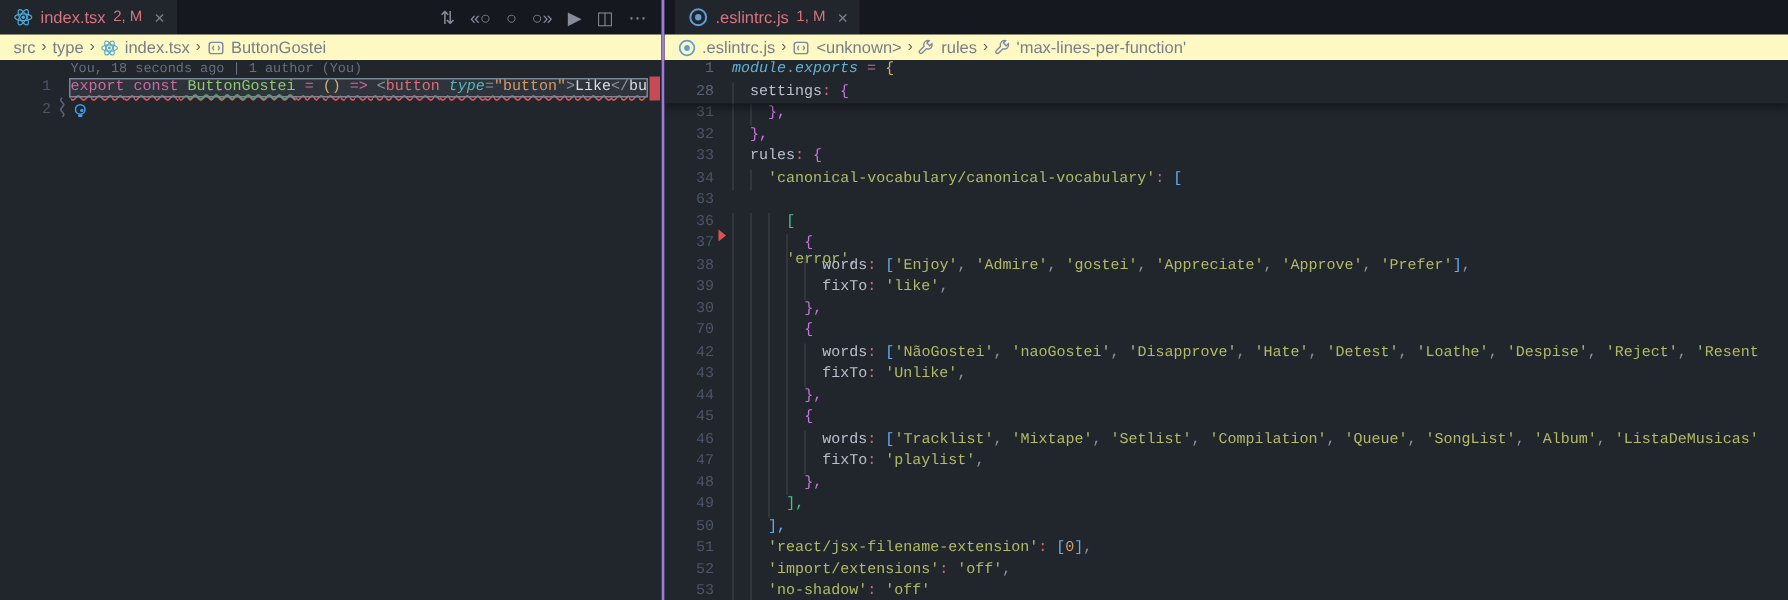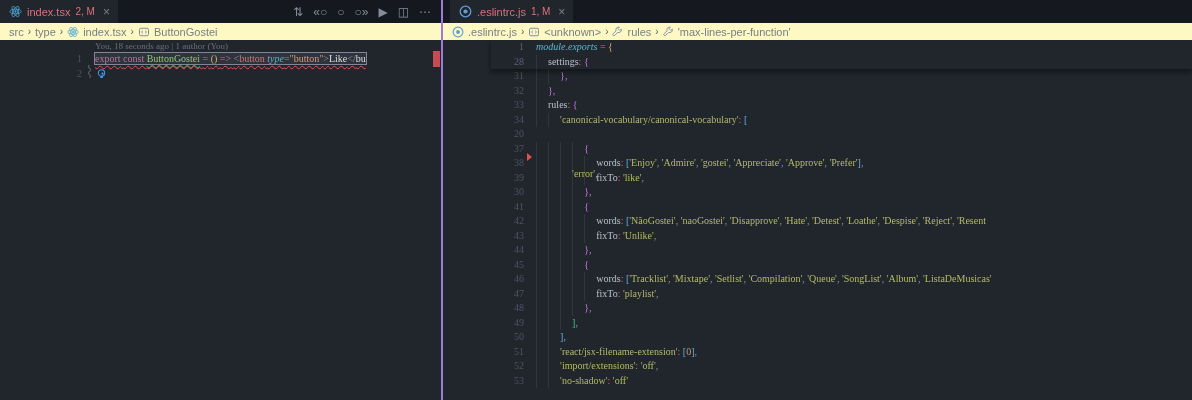--- a/index.html
+++ b/index.html
@@ -31,21 +31,21 @@
     height:17px; background:#fef9c3; display:flex; align-items:center;
     padding-left:9px; font-size:11px; color:#767e8b; gap:4px; white-space:nowrap; flex:0 0 17px;
   }
   .crumb { display:flex; align-items:center; gap:4px; cursor:pointer; }
   .crumb-sep { color:#565e6b; font-size:10px; }
   .cicon { display:inline-flex; align-items:center; }
 
   
   .editor {
     position:relative; flex:1; background:#21252c; overflow:hidden;
-    font-family:Liberation Serif, serif; font-size:10px; line-height:14.5px;padding-left:48px;
+    font-family:Liberation Mono, monospace; font-size:10px; line-height:14.5px;
   }
   .rows { position:relative; }
   .row { display:flex; height:14.5px; white-space:pre; }
   .gut { flex:0 0 33px; text-align:right; color:#4d5565; font-size:10px; user-select:none; }
   .code { margin-left:12px; position:relative; }
   .pane-left .gut { flex:0 0 34px; }
   .pane-left .code { margin-left:13px; }
 
   .codelens { height:12px; line-height:12px; font-size:9px; color:#68707e; padding-left:47px; cursor:pointer; }
 
@@ -225,26 +225,27 @@
       <div class="sticky" id="stickyR">
           <div class="row"><span class="gut">1</span><span class="code"><span class="it">module</span><span class="pun">.</span><span class="it">exports</span><span class="txt"> </span><span class="op">=</span><span class="txt"> </span><span class="b1">{</span></span></div>
           <div class="row"><span class="gut">28</span><span class="code" style="padding-left: 12.04px; background-image: repeating-linear-gradient(to right, rgba(255, 255, 255, 0.08) 0px, rgba(255, 255, 255, 0.08) 1px, transparent 1px, transparent 12.04px); background-size: 12.04px 100%; background-repeat: no-repeat;"><span class="prop">settings</span><span class="col">:</span><span class="txt"> </span><span class="b2">{</span></span></div>
         </div>
       <div class="rows" id="rowsR">
         <div class="red-marker"></div>
       <div class="row"><span class="gut">31</span><span class="code" style="padding-left: 24.08px; background-image: repeating-linear-gradient(to right, rgba(255, 255, 255, 0.08) 0px, rgba(255, 255, 255, 0.08) 1px, transparent 1px, transparent 12.04px); background-size: 24.08px 100%; background-repeat: no-repeat;"><span class="b2">},</span></span></div>
           <div class="row"><span class="gut">32</span><span class="code" style="padding-left: 12.04px; background-image: repeating-linear-gradient(to right, rgba(255, 255, 255, 0.08) 0px, rgba(255, 255, 255, 0.08) 1px, transparent 1px, transparent 12.04px); background-size: 12.04px 100%; background-repeat: no-repeat;"><span class="b2">},</span></span></div>
           <div class="row"><span class="gut">33</span><span class="code" style="padding-left: 12.04px; background-image: repeating-linear-gradient(to right, rgba(255, 255, 255, 0.08) 0px, rgba(255, 255, 255, 0.08) 1px, transparent 1px, transparent 12.04px); background-size: 12.04px 100%; background-repeat: no-repeat;"><span class="prop">rules</span><span class="col">:</span><span class="txt"> </span><span class="b2">{</span></span></div>
           <div class="row"><span class="gut">34</span><span class="code" style="padding-left: 24.08px; background-image: repeating-linear-gradient(to right, rgba(255, 255, 255, 0.08) 0px, rgba(255, 255, 255, 0.08) 1px, transparent 1px, transparent 12.04px); background-size: 24.08px 100%; background-repeat: no-repeat;"><span class="str">'canonical-vocabulary/canonical-vocabulary'</span><span class="col">:</span><span class="txt"> </span><span class="b3">[</span></span></div>
-          <div class="row"><span class="gut">20</span><span class="code" style="padding-left: 36.12px; background-image: repeating-linear-gradient(to right, rgba(255, 255, 255, 0.08) 0px, rgba(255, 255, 255, 0.08) 1px, transparent 1px, transparent 12.04px); background-size: 36.12px 100%; background-repeat: no-repeat; margin-top: 40px;"><span class="str">'error'</span><span class="pun">,</span></span></div>
+          <div class="row"><span class="gut">63</span><span class="code" style="padding-left: 36.12px; background-image: repeating-linear-gradient(to right, rgba(255, 255, 255, 0.08) 0px, rgba(255, 255, 255, 0.08) 1px, transparent 1px, transparent 12.04px); background-size: 36.12px 100%; background-repeat: no-repeat; margin-top: 40px;"><span class="str">'error'</span><span class="pun">,</span></span></div>
+          <div class="row"><span class="gut">36</span><span class="code" style="padding-left: 36.12px; background-image: repeating-linear-gradient(to right, rgba(255, 255, 255, 0.08) 0px, rgba(255, 255, 255, 0.08) 1px, transparent 1px, transparent 12.04px); background-size: 36.12px 100%; background-repeat: no-repeat;"><span class="b4">[</span></span></div>
           <div class="row"><span class="gut">37</span><span class="code" style="padding-left: 48.16px; background-image: repeating-linear-gradient(to right, rgba(255, 255, 255, 0.08) 0px, rgba(255, 255, 255, 0.08) 1px, transparent 1px, transparent 12.04px); background-size: 48.16px 100%; background-repeat: no-repeat;"><span class="b2">{</span></span></div>
           <div class="row"><span class="gut">38</span><span class="code" style="padding-left: 60.2px; background-image: repeating-linear-gradient(to right, rgba(255, 255, 255, 0.08) 0px, rgba(255, 255, 255, 0.08) 1px, transparent 1px, transparent 12.04px); background-size: 60.2px 100%; background-repeat: no-repeat;"><span class="prop">words</span><span class="col">:</span><span class="txt"> </span><span class="b3">[</span><span class="str">'Enjoy'</span><span class="pun">, </span><span class="str">'Admire'</span><span class="pun">, </span><span class="str">'gostei'</span><span class="pun">, </span><span class="str">'Appreciate'</span><span class="pun">, </span><span class="str">'Approve'</span><span class="pun">, </span><span class="str">'Prefer'</span><span class="b3">]</span><span class="pun">,</span></span></div>
           <div class="row"><span class="gut">39</span><span class="code" style="padding-left: 60.2px; background-image: repeating-linear-gradient(to right, rgba(255, 255, 255, 0.08) 0px, rgba(255, 255, 255, 0.08) 1px, transparent 1px, transparent 12.04px); background-size: 60.2px 100%; background-repeat: no-repeat;"><span class="prop">fixTo</span><span class="col">:</span><span class="txt"> </span><span class="str">'like'</span><span class="pun">,</span></span></div>
           <div class="row"><span class="gut">30</span><span class="code" style="padding-left: 48.16px; background-image: repeating-linear-gradient(to right, rgba(255, 255, 255, 0.08) 0px, rgba(255, 255, 255, 0.08) 1px, transparent 1px, transparent 12.04px); background-size: 48.16px 100%; background-repeat: no-repeat;"><span class="b2">},</span></span></div>
-          <div class="row"><span class="gut">41</span><span class="code" style="padding-left: 48.16px; background-image: repeating-linear-gradient(to right, rgba(255, 255, 255, 0.08) 0px, rgba(255, 255, 255, 0.08) 1px, transparent 1px, transparent 12.04px); background-size: 48.16px 100%; background-repeat: no-repeat;"><span class="b2">{</span></span></div>
+          <div class="row"><span class="gut">70</span><span class="code" style="padding-left: 48.16px; background-image: repeating-linear-gradient(to right, rgba(255, 255, 255, 0.08) 0px, rgba(255, 255, 255, 0.08) 1px, transparent 1px, transparent 12.04px); background-size: 48.16px 100%; background-repeat: no-repeat;"><span class="b2">{</span></span></div>
           <div class="row"><span class="gut">42</span><span class="code" style="padding-left: 60.2px; background-image: repeating-linear-gradient(to right, rgba(255, 255, 255, 0.08) 0px, rgba(255, 255, 255, 0.08) 1px, transparent 1px, transparent 12.04px); background-size: 60.2px 100%; background-repeat: no-repeat;"><span class="prop">words</span><span class="col">:</span><span class="txt"> </span><span class="b3">[</span><span class="str">'NãoGostei'</span><span class="pun">, </span><span class="str">'naoGostei'</span><span class="pun">, </span><span class="str">'Disapprove'</span><span class="pun">, </span><span class="str">'Hate'</span><span class="pun">, </span><span class="str">'Detest'</span><span class="pun">, </span><span class="str">'Loathe'</span><span class="pun">, </span><span class="str">'Despise'</span><span class="pun">, </span><span class="str">'Reject'</span><span class="pun">, </span><span class="str">'Resent</span></span></div>
           <div class="row"><span class="gut">43</span><span class="code" style="padding-left: 60.2px; background-image: repeating-linear-gradient(to right, rgba(255, 255, 255, 0.08) 0px, rgba(255, 255, 255, 0.08) 1px, transparent 1px, transparent 12.04px); background-size: 60.2px 100%; background-repeat: no-repeat;"><span class="prop">fixTo</span><span class="col">:</span><span class="txt"> </span><span class="str">'Unlike'</span><span class="pun">,</span></span></div>
           <div class="row"><span class="gut">44</span><span class="code" style="padding-left: 48.16px; background-image: repeating-linear-gradient(to right, rgba(255, 255, 255, 0.08) 0px, rgba(255, 255, 255, 0.08) 1px, transparent 1px, transparent 12.04px); background-size: 48.16px 100%; background-repeat: no-repeat;"><span class="b2">},</span></span></div>
           <div class="row"><span class="gut">45</span><span class="code" style="padding-left: 48.16px; background-image: repeating-linear-gradient(to right, rgba(255, 255, 255, 0.08) 0px, rgba(255, 255, 255, 0.08) 1px, transparent 1px, transparent 12.04px); background-size: 48.16px 100%; background-repeat: no-repeat;"><span class="b2">{</span></span></div>
           <div class="row"><span class="gut">46</span><span class="code" style="padding-left: 60.2px; background-image: repeating-linear-gradient(to right, rgba(255, 255, 255, 0.08) 0px, rgba(255, 255, 255, 0.08) 1px, transparent 1px, transparent 12.04px); background-size: 60.2px 100%; background-repeat: no-repeat;"><span class="prop">words</span><span class="col">:</span><span class="txt"> </span><span class="b3">[</span><span class="str">'Tracklist'</span><span class="pun">, </span><span class="str">'Mixtape'</span><span class="pun">, </span><span class="str">'Setlist'</span><span class="pun">, </span><span class="str">'Compilation'</span><span class="pun">, </span><span class="str">'Queue'</span><span class="pun">, </span><span class="str">'SongList'</span><span class="pun">, </span><span class="str">'Album'</span><span class="pun">, </span><span class="str">'ListaDeMusicas'</span></span></div>
           <div class="row"><span class="gut">47</span><span class="code" style="padding-left: 60.2px; background-image: repeating-linear-gradient(to right, rgba(255, 255, 255, 0.08) 0px, rgba(255, 255, 255, 0.08) 1px, transparent 1px, transparent 12.04px); background-size: 60.2px 100%; background-repeat: no-repeat;"><span class="prop">fixTo</span><span class="col">:</span><span class="txt"> </span><span class="str">'playlist'</span><span class="pun">,</span></span></div>
           <div class="row"><span class="gut">48</span><span class="code" style="padding-left: 48.16px; background-image: repeating-linear-gradient(to right, rgba(255, 255, 255, 0.08) 0px, rgba(255, 255, 255, 0.08) 1px, transparent 1px, transparent 12.04px); background-size: 48.16px 100%; background-repeat: no-repeat;"><span class="b2">},</span></span></div>
           <div class="row"><span class="gut">49</span><span class="code" style="padding-left: 36.12px; background-image: repeating-linear-gradient(to right, rgba(255, 255, 255, 0.08) 0px, rgba(255, 255, 255, 0.08) 1px, transparent 1px, transparent 12.04px); background-size: 36.12px 100%; background-repeat: no-repeat;"><span class="b4">],</span></span></div>
           <div class="row"><span class="gut">50</span><span class="code" style="padding-left: 24.08px; background-image: repeating-linear-gradient(to right, rgba(255, 255, 255, 0.08) 0px, rgba(255, 255, 255, 0.08) 1px, transparent 1px, transparent 12.04px); background-size: 24.08px 100%; background-repeat: no-repeat;"><span class="b3">],</span></span></div>
           <div class="row"><span class="gut">51</span><span class="code" style="padding-left: 24.08px; background-image: repeating-linear-gradient(to right, rgba(255, 255, 255, 0.08) 0px, rgba(255, 255, 255, 0.08) 1px, transparent 1px, transparent 12.04px); background-size: 24.08px 100%; background-repeat: no-repeat;"><span class="str">'react/jsx-filename-extension'</span><span class="col">:</span><span class="txt"> </span><span class="b3">[</span><span class="num">0</span><span class="b3">]</span><span class="pun">,</span></span></div>

